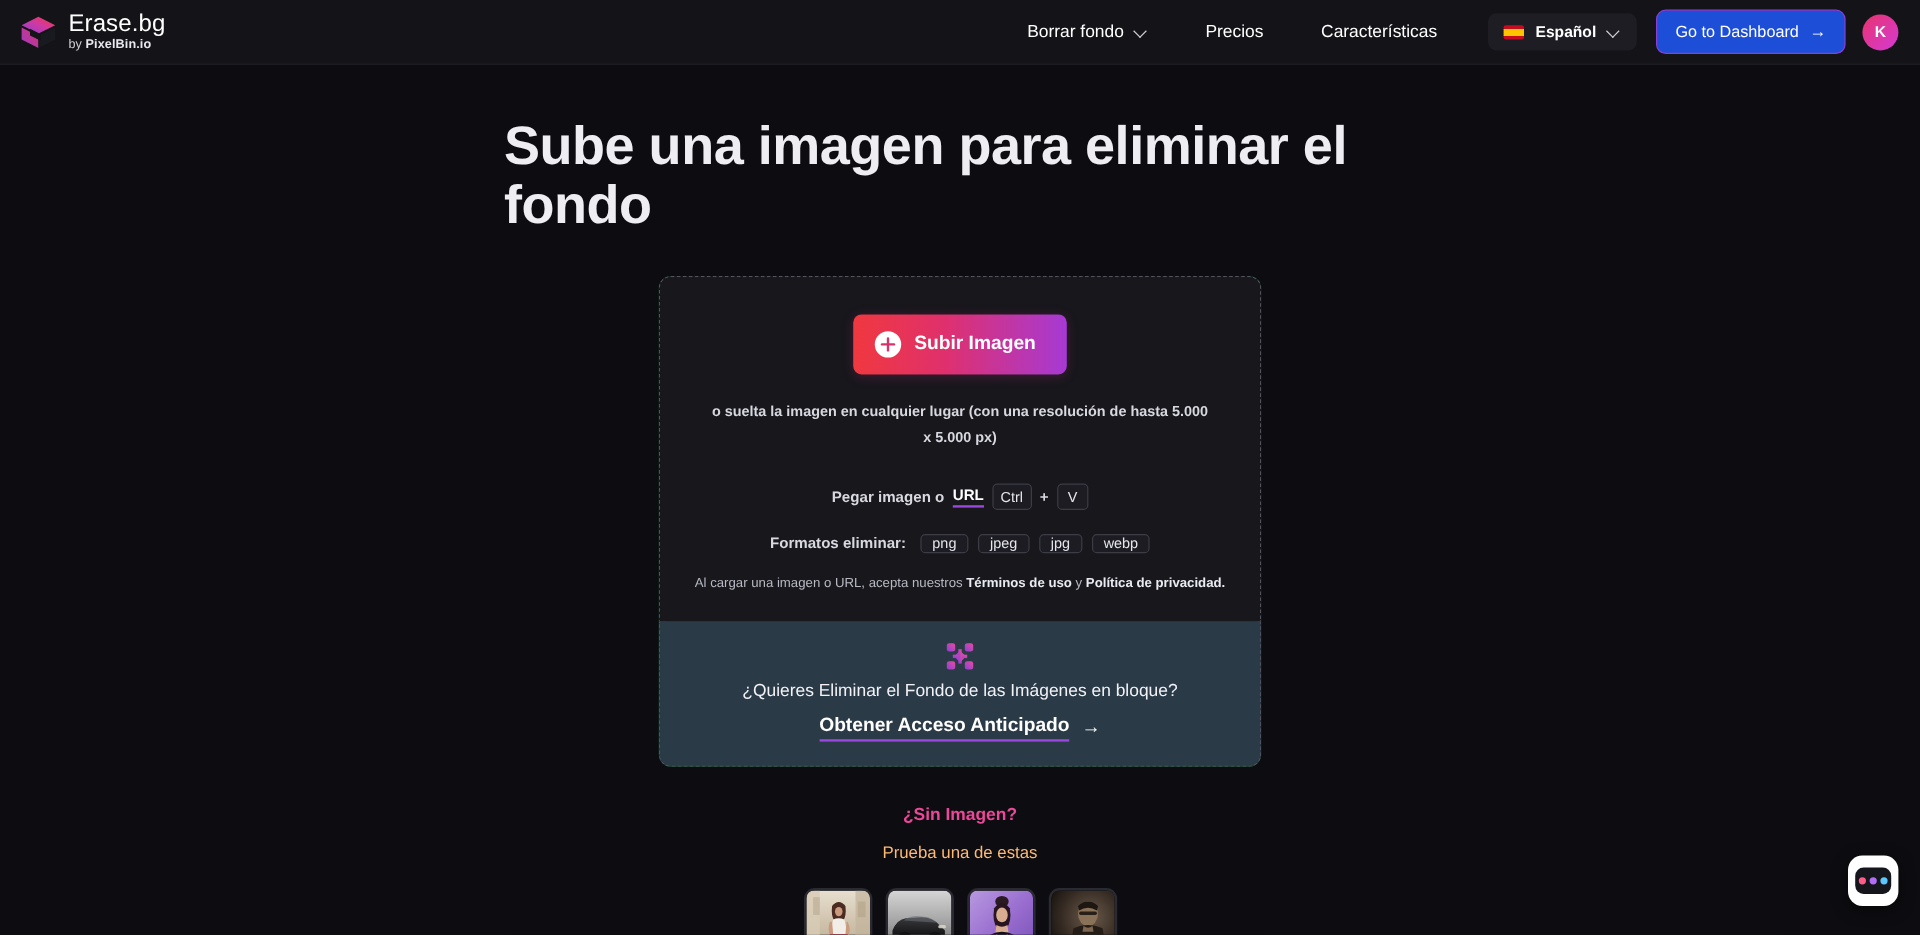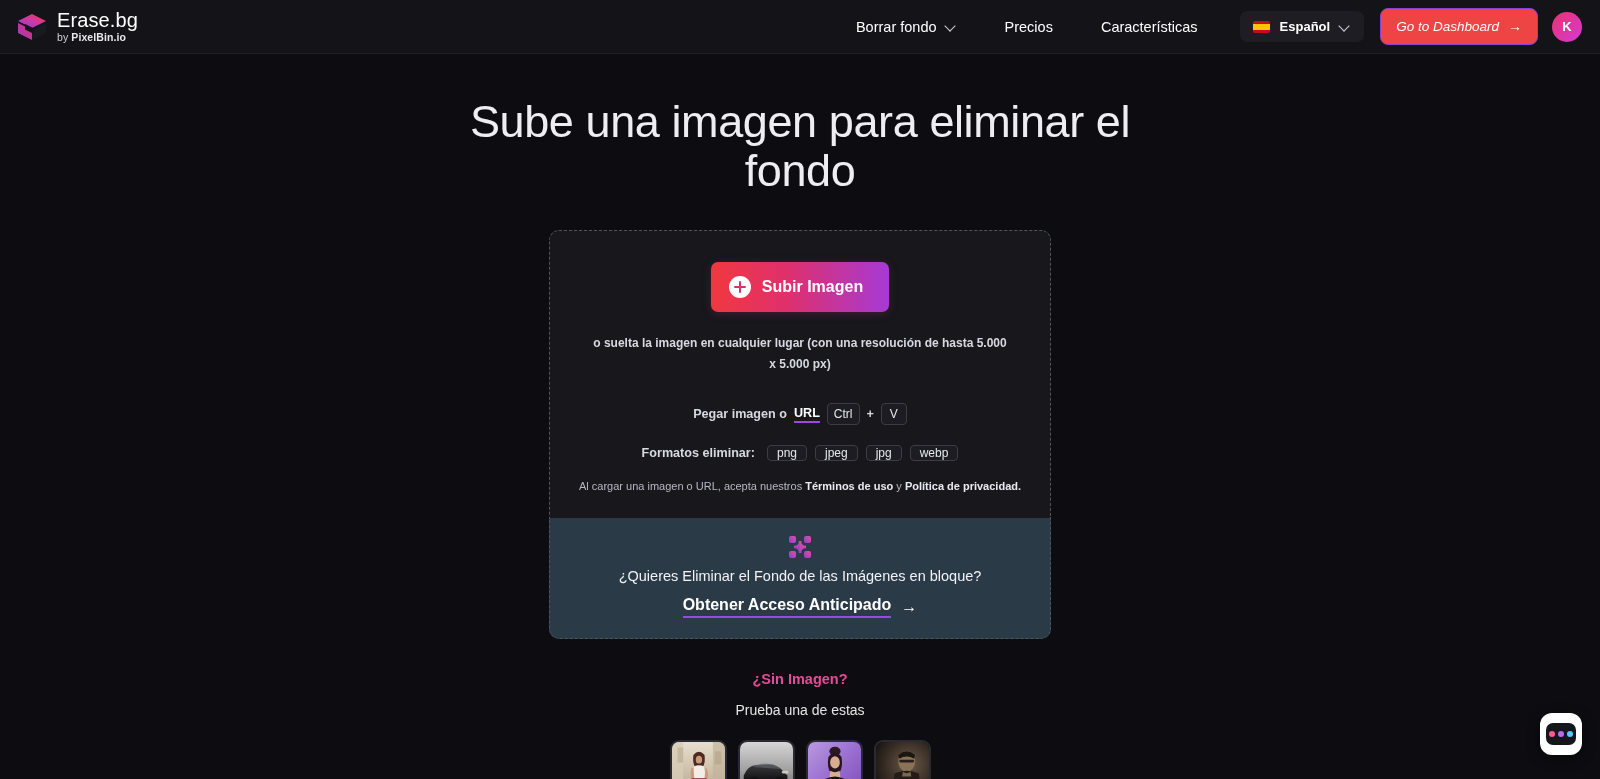--- a/index.html
+++ b/index.html
@@ -63,47 +63,46 @@
     width: 17px; height: 12px; border-radius: 2px; overflow: hidden;
     display: block; flex: 0 0 auto;
     background: linear-gradient(to bottom,#c60b1e 0 25%,#ffc400 25% 75%,#c60b1e 75% 100%);
   }
   .lang-label { font-size: 13px; color: #fff; font-weight: 700; }
   .lang-chev { margin-left: auto; }
   .dash-btn {
     margin-left: 16px;
     border: 1px solid #8b3fd4;
     border-radius: 8px;
-    background: #ef4444;
+    background: #1d4ed8;
     color: #ffffff;
     font-size: 13.5px;
     padding: 10px 15px;
     display: flex; gap: 9px; cursor: pointer;
     white-space: nowrap;
-    font-style: italic;
   }
   .arrow-r { font-size: 14px; line-height: 1; }
   .avatar {
     width: 30px; height: 30px; border-radius: 50%;
     margin-left: 14px;
     background: linear-gradient(135deg,#e8336d 0%,#d53ad6 100%);
     color: #fff; font-size: 13px; font-weight: 700;
     display: flex; align-items: center; justify-content: center;
     cursor: pointer; flex: 0 0 auto;
   }
 
   
   .main { position: relative; width: 100%; }
   .hero-title {
     margin: 44px auto 0;
     width: 760px;
-    text-align: center;
+    text-align: left;
     font-size: 45px;
     line-height: 1.08;
-    font-weight: 400;
+    font-weight: 700;
     color: #ededf2;
     letter-spacing: -.4px;
   }
 
   .upload-card {
     width: 502px;
     margin: 35px auto 0;
     border-radius: 10px;
     overflow: hidden;
     background: #14532d;
@@ -198,21 +197,21 @@
     font-size: 16px; font-weight: 700; color: #ffffff; cursor: pointer;
   }
   .bulk-cta .lbl { border-bottom: 2px solid #9a48e0; padding-bottom: 2px; }
 
   .no-image-title {
     margin: 32px auto 0; text-align: center;
     font-size: 14.5px; font-weight: 700; color: #ec4899;
   }
   .try-text {
     margin: 15px auto 0; text-align: center;
-    font-size: 14px; color: #e5e5e5; font-weight: 400;
+    font-size: 14px; color: #fdba74; font-weight: 400;
   }
 
   .samples {
     margin: 22px auto 0;
     display: flex; justify-content: center; gap: 11px;
   }
   .sample {
     width: 57px; height: 57px; border-radius: 9px;
     border: 2px solid #2a2a32;
     overflow: hidden; cursor: pointer; flex: 0 0 auto;

